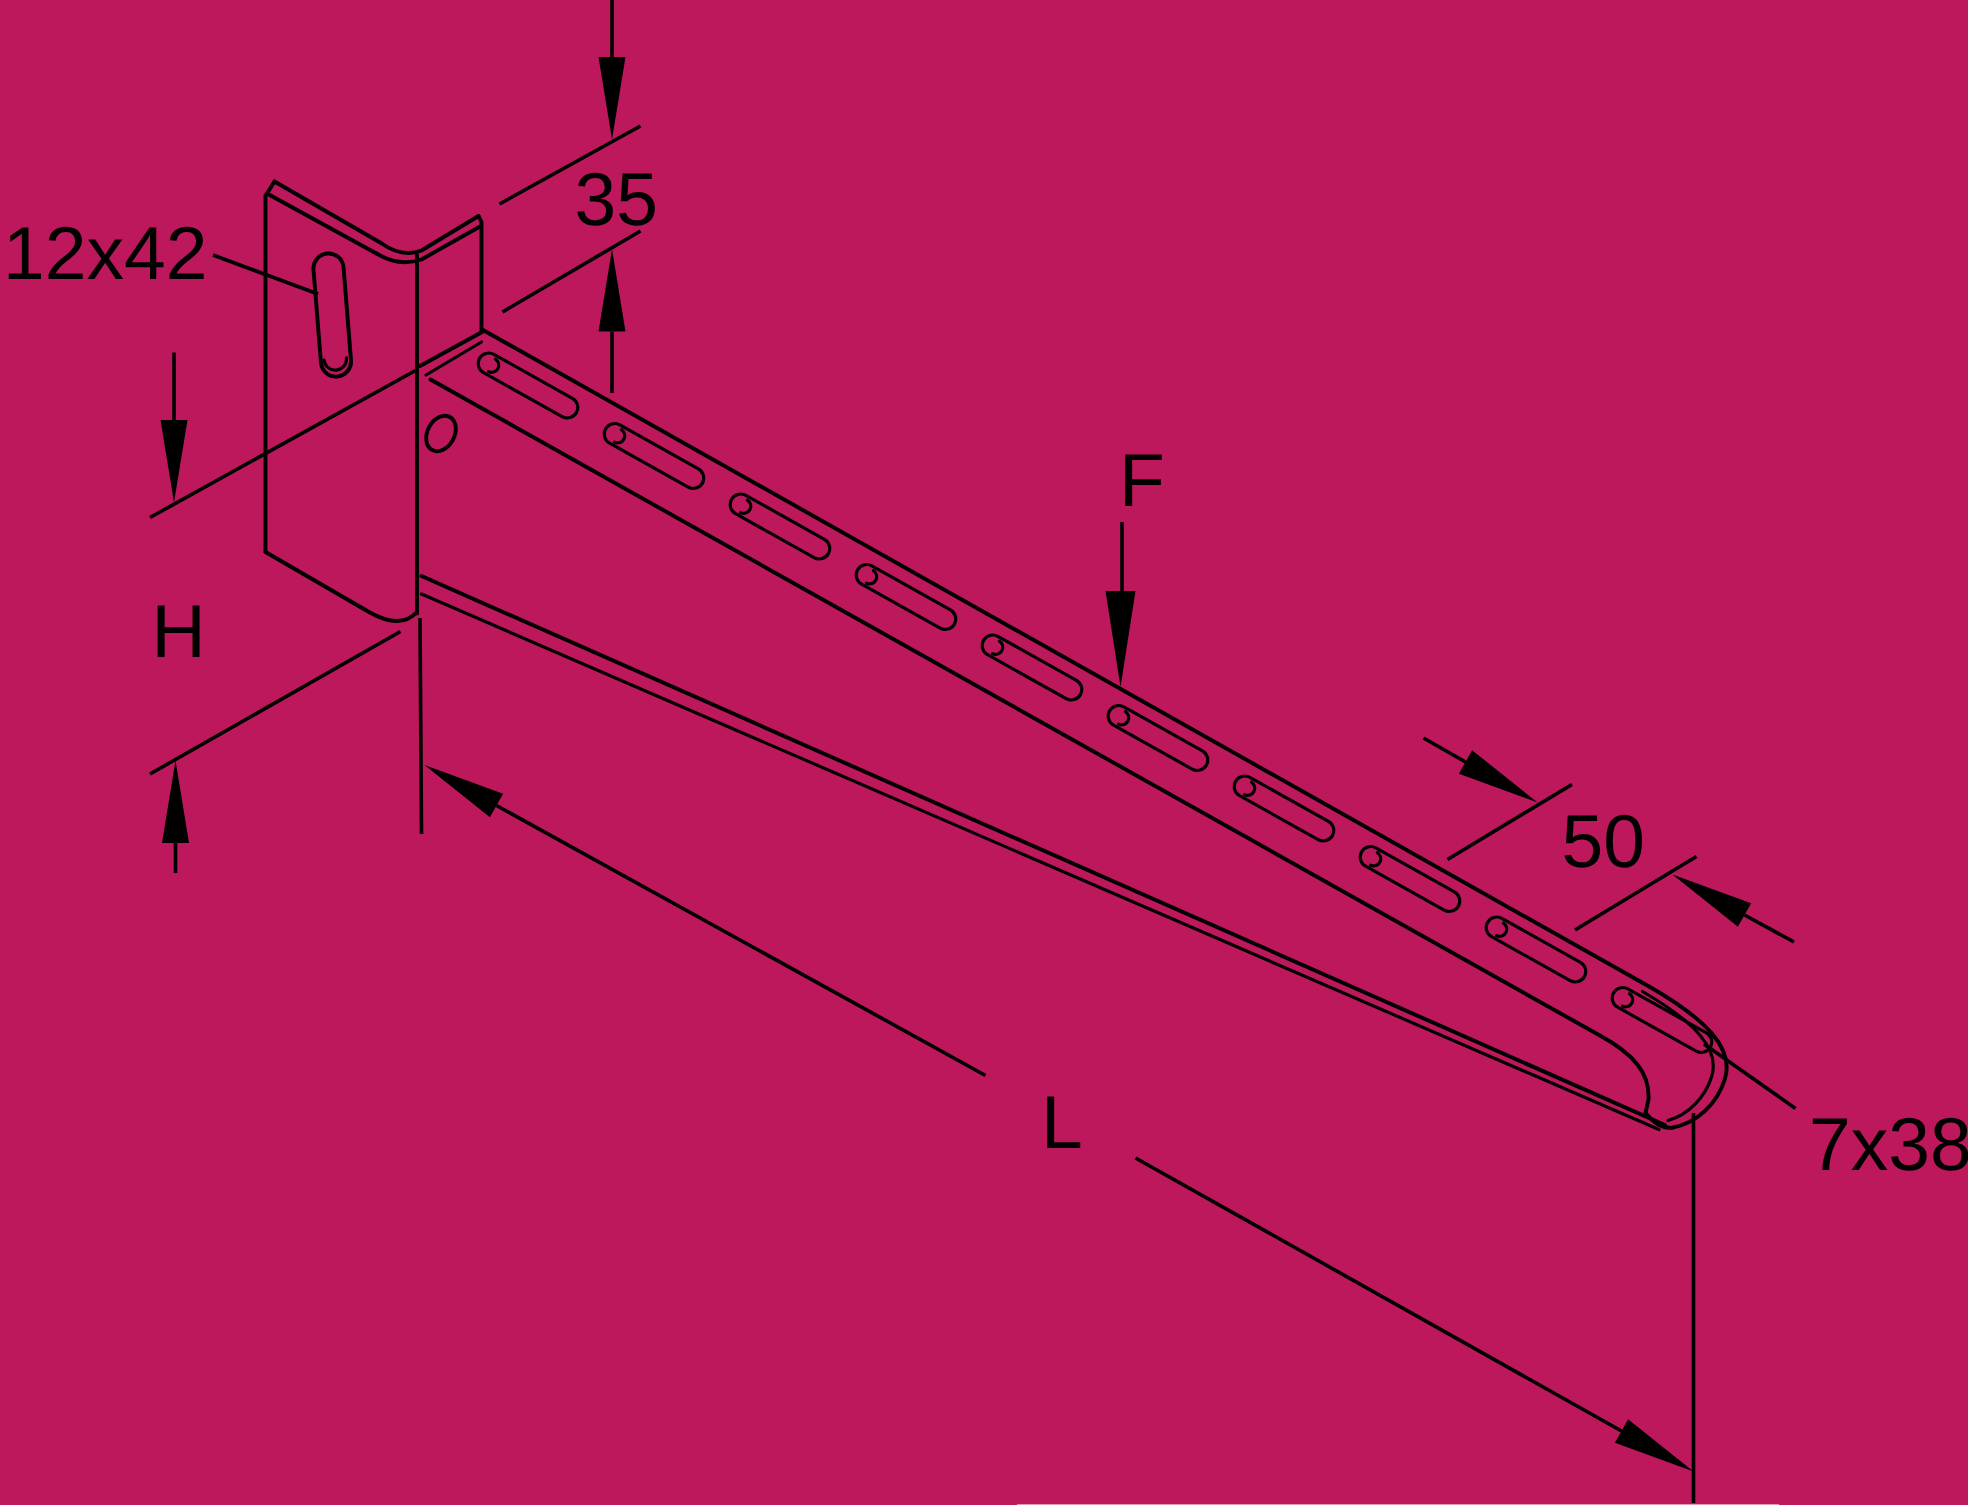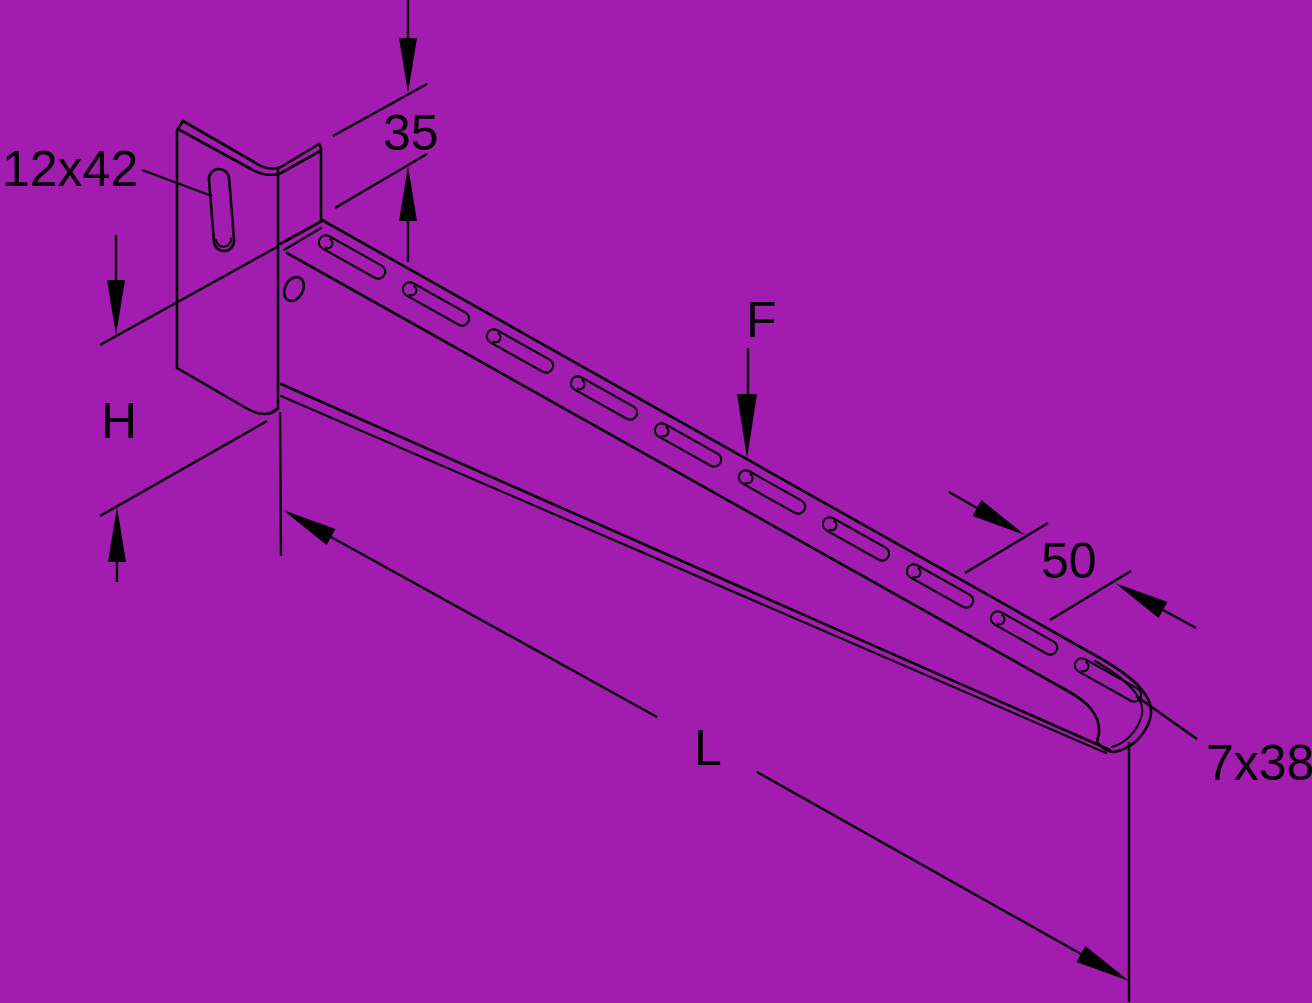--- a/index.html
+++ b/index.html
@@ -4,21 +4,21 @@
 <style>
   html, body {
     margin: 0;
     padding: 0;
     background: #ffffff;
   }
   .stage {
     position: relative;
     width: 1312px;
     height: 1003px;
-    background: #a21caf;
+    background: #be185d;
     overflow: hidden;
   }
   svg { display: block; }
   .outline {
     fill: none;
     stroke: #000000;
     stroke-width: 2.6;
     stroke-linejoin: round;
     stroke-linecap: round;
   }

